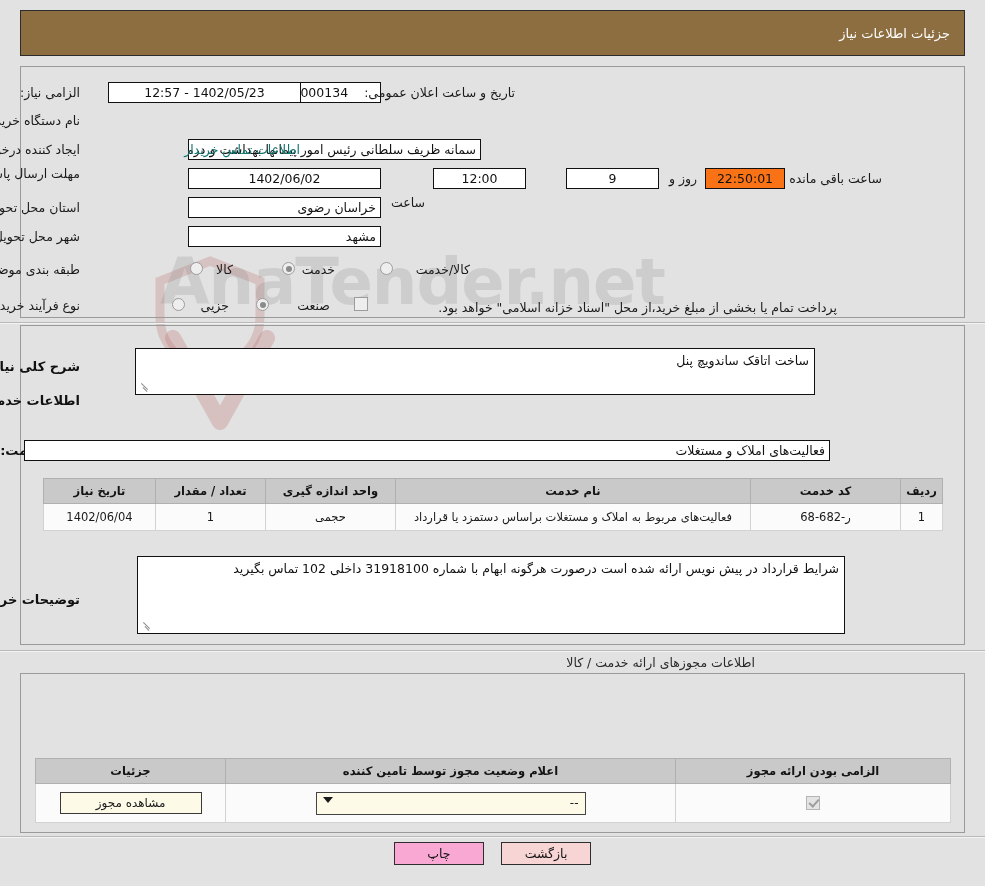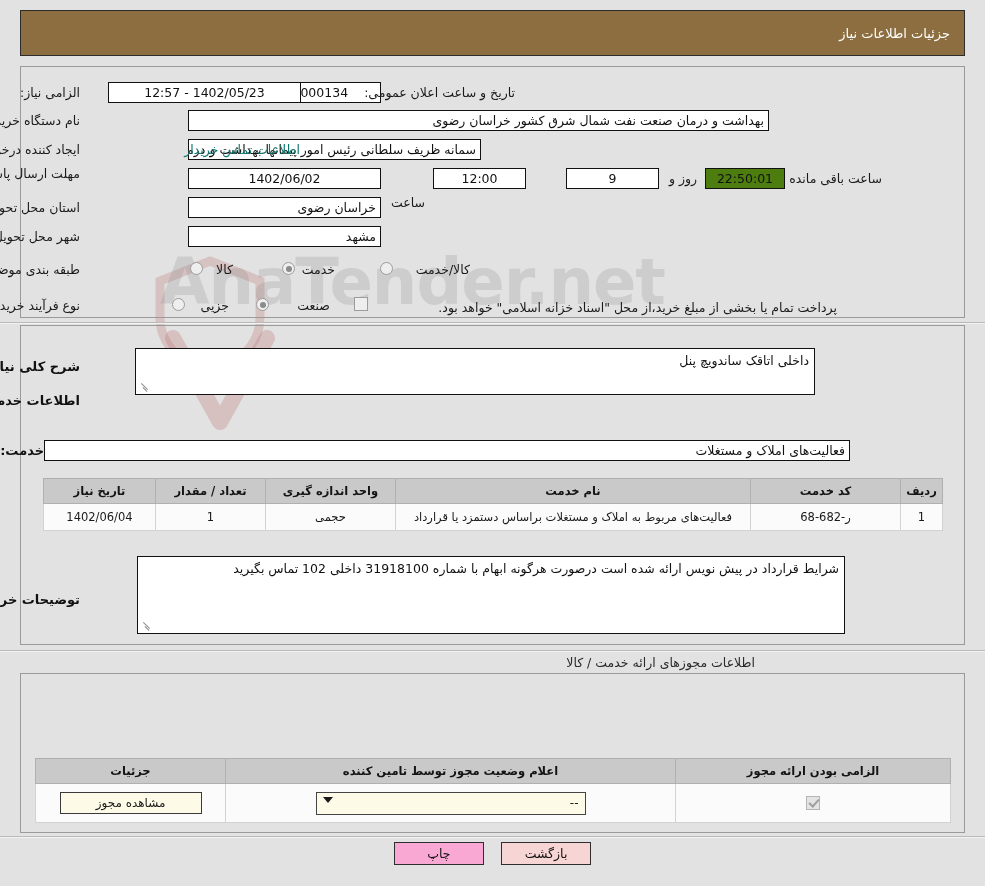--- a/index.html
+++ b/index.html
@@ -116,21 +116,21 @@
     height: 21px;
     line-height: 19px;
     padding: 0 4px;
     white-space: nowrap;
     overflow: hidden;
     text-align: center;
     z-index: 4;
     font-family: "DejaVu Sans", "Liberation Sans", sans-serif;
   }
   .txtbox.rtl-right { text-align: right; }
-  .txtbox.cream { background: #4d7c0f; }
+  .txtbox.cream { background: #f97316; }
 
   .inline-text {
     position: absolute;
     font-size: 12.5px;
     color: #1a1a1a;
     white-space: nowrap;
     z-index: 4;
   }
   .link-text {
     position: absolute;
@@ -366,21 +366,20 @@
   <div class="panel" id="panel-top"></div>
 
   <div class="field-label" style="right:905px; top:85px;">الزامی نیاز:</div>
   <div class="txtbox" style="right:604px; top:82px; width:193px;">1102093354000134</div>
 
   <div class="field-label" style="right:470px; top:85px;">تاریخ و ساعت اعلان عمومی:</div>
 
   <div class="txtbox" style="left:108px; top:82px; width:193px;">1402/05/23 - 12:57</div>
 
   <div class="field-label" style="right:905px; top:113px;">نام دستگاه خریدار:</div>
-  <div class="txtbox rtl-right" style="right:216px; top:110px; width:581px;">بهداشت و درمان صنعت نفت شمال شرق کشور   خراسان رضوی</div>
 
   <div class="field-label" style="right:905px; top:142px;">ایجاد کننده درخواست:</div>
   <div class="txtbox rtl-right" style="right:504px; top:139px; width:293px;">سمانه ظریف سلطانی رئیس امور پیمانها بهداشت و درمان صنعت نفت شمال ش</div>
   <a class="link-text" style="right:685px; top:142px;" href="#">اطلاعات تماس خریدار</a>
 
   <div class="field-label" style="right:905px; top:166px; line-height:15px; text-align:right;">
     <span>مهلت ارسال پاسخ: تا تاریخ:</span>
   </div>
   <div class="txtbox" style="right:604px; top:168px; width:193px;">1402/06/02</div>
   <div class="inline-text" style="right:560px; top:171px;margin-top:24px;">ساعت</div>
@@ -411,28 +410,28 @@
   <div class="radio-label" style="right:655px; top:298px;">صنعت</div>
   <div class="checkbox" style="right:617px; top:297px;"></div>
   <div class="inline-text" style="right:148px; top:300px;">پرداخت تمام یا بخشی از مبلغ خرید،از محل "اسناد خزانه اسلامی" خواهد بود.</div>
 
   <div class="divider" style="top:322px;"></div>
 
   <div class="panel" id="panel-mid"></div>
 
   <div class="section-heading" style="right:905px; top:359px;">شرح کلی نیاز:</div>
   <div class="textarea" style="right:170px; top:348px; width:680px; height:47px;">
-    <span>داخلی اتاقک ساندویچ پنل</span>
+    <span>ساخت اتاقک ساندویچ پنل</span>
     <span class="resize-grip"></span>
   </div>
 
   <div class="section-heading" style="right:905px; top:393px;">اطلاعات خدمات مورد نیاز</div>
 
   <div class="section-heading" style="right:905px; top:443px;">گروه خدمت:</div>
-  <div class="txtbox rtl-right" style="right:135px; top:440px; width:806px;">فعالیت‌های  املاک و مستغلات</div>
+  <div class="txtbox rtl-right" style="right:155px; top:440px; width:806px;">فعالیت‌های  املاک و مستغلات</div>
 
   <table class="grid" id="need-table">
     <colgroup>
       <col style="width:42px">
         <col style="width:150px">
         <col style="width:355px">
       <col style="width:130px">
         <col style="width:110px">
         <col style="width:112px">
     </colgroup>

